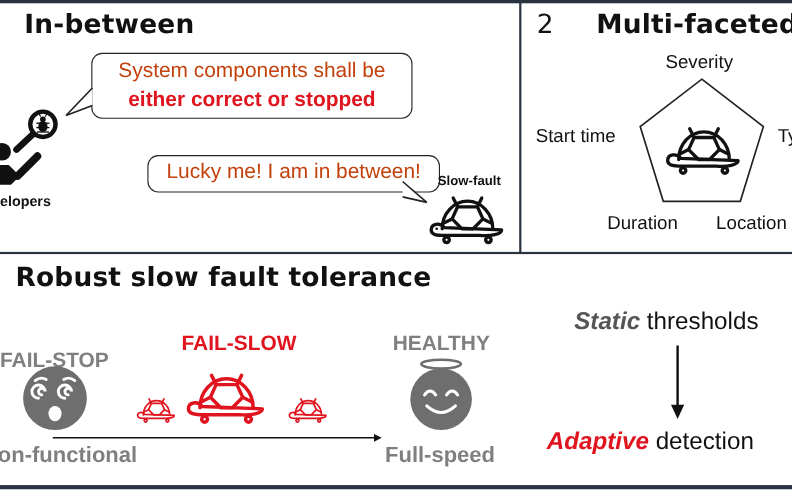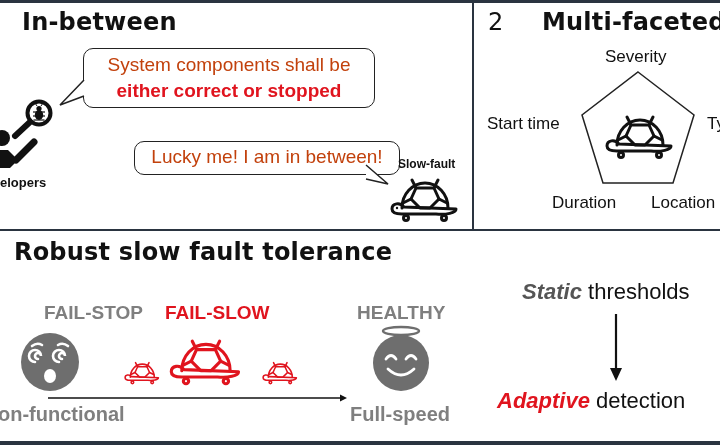--- a/index.html
+++ b/index.html
@@ -112,21 +112,21 @@
         <line x1="53" y1="24" x2="61" y2="28"></line>
         <circle cx="20" cy="43" r="2.5"></circle>
         <circle cx="58" cy="43" r="2.5"></circle>
       </g>
     </svg>
   </div>
 
   <div>
     <div class="title" style="left:14px; top:238px;">Robust slow fault tolerance</div>
 
-    <div class="gray-label" style="left:0; top:302px;padding-left:44px;">FAIL-STOP</div>
+    <div class="gray-label" style="left:0; top:318px;">FAIL-STOP</div>
     <div class="red-label" style="left:165px; top:302px;">FAIL-SLOW</div>
     <div class="gray-label" style="left:357px; top:302px;">HEALTHY</div>
 
     <svg style="left:20px; top:332px;" width="60" height="60" viewBox="0 0 60 60">
       <circle cx="30" cy="30" r="29" fill="#6e6e6e"></circle>
       <g fill="none" stroke="#fff" stroke-width="2.6" stroke-linecap="round">
         <path d="M12 14 Q17 10 22 13"></path>
         <path d="M38 13 Q43 10 48 14"></path>
         <path d="M18 27 A3 3 0 1 1 21 24 A6 6 0 1 0 15 30"></path>
         <path d="M42 27 A3 3 0 1 1 45 24 A6 6 0 1 0 39 30"></path>

